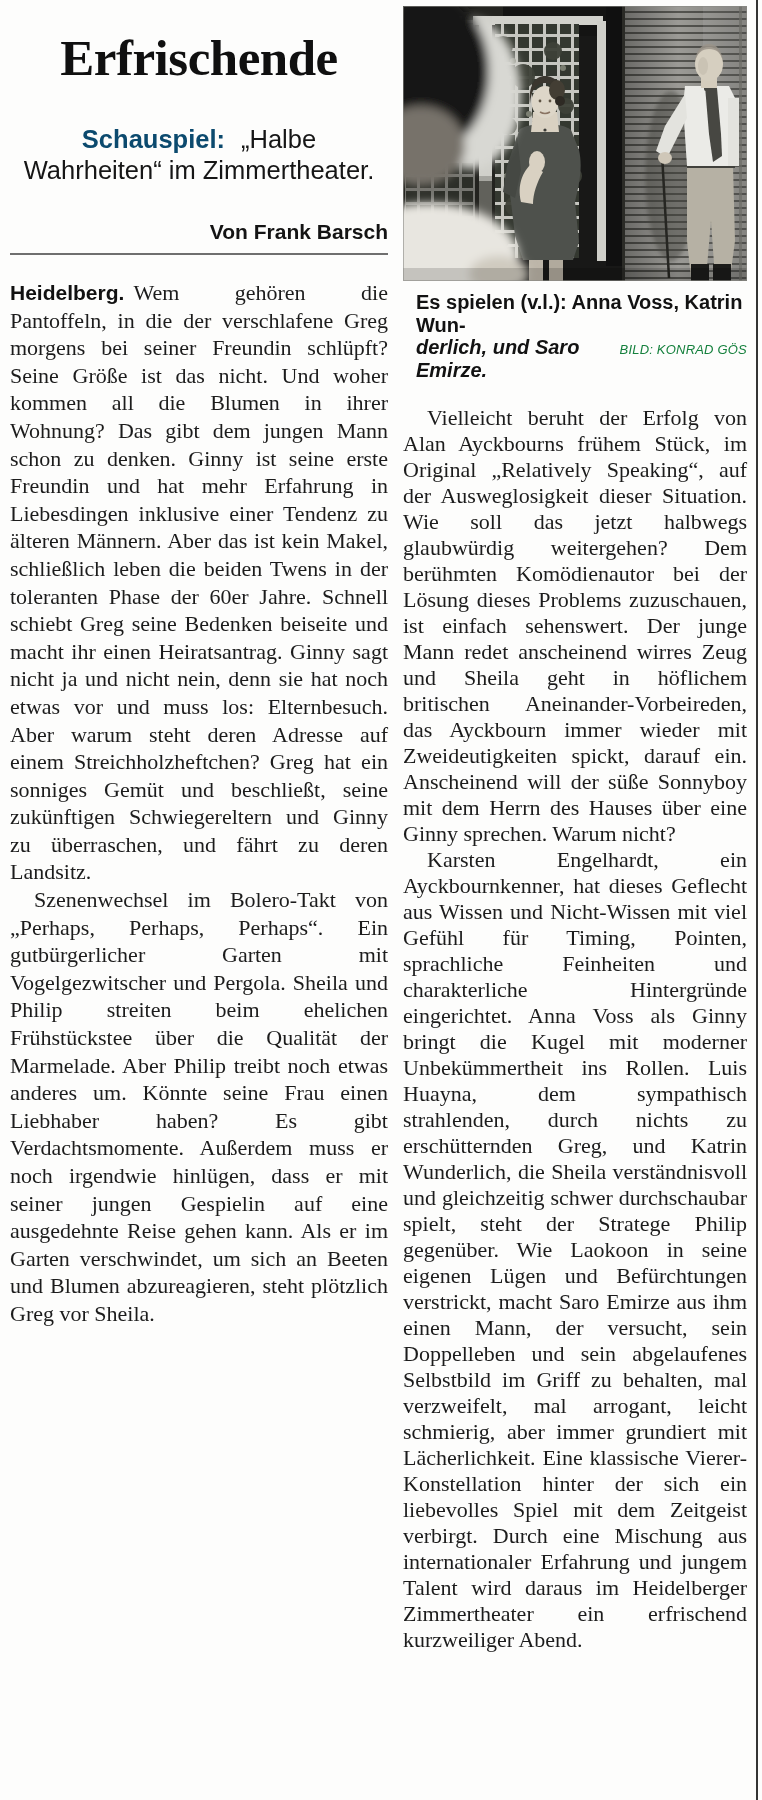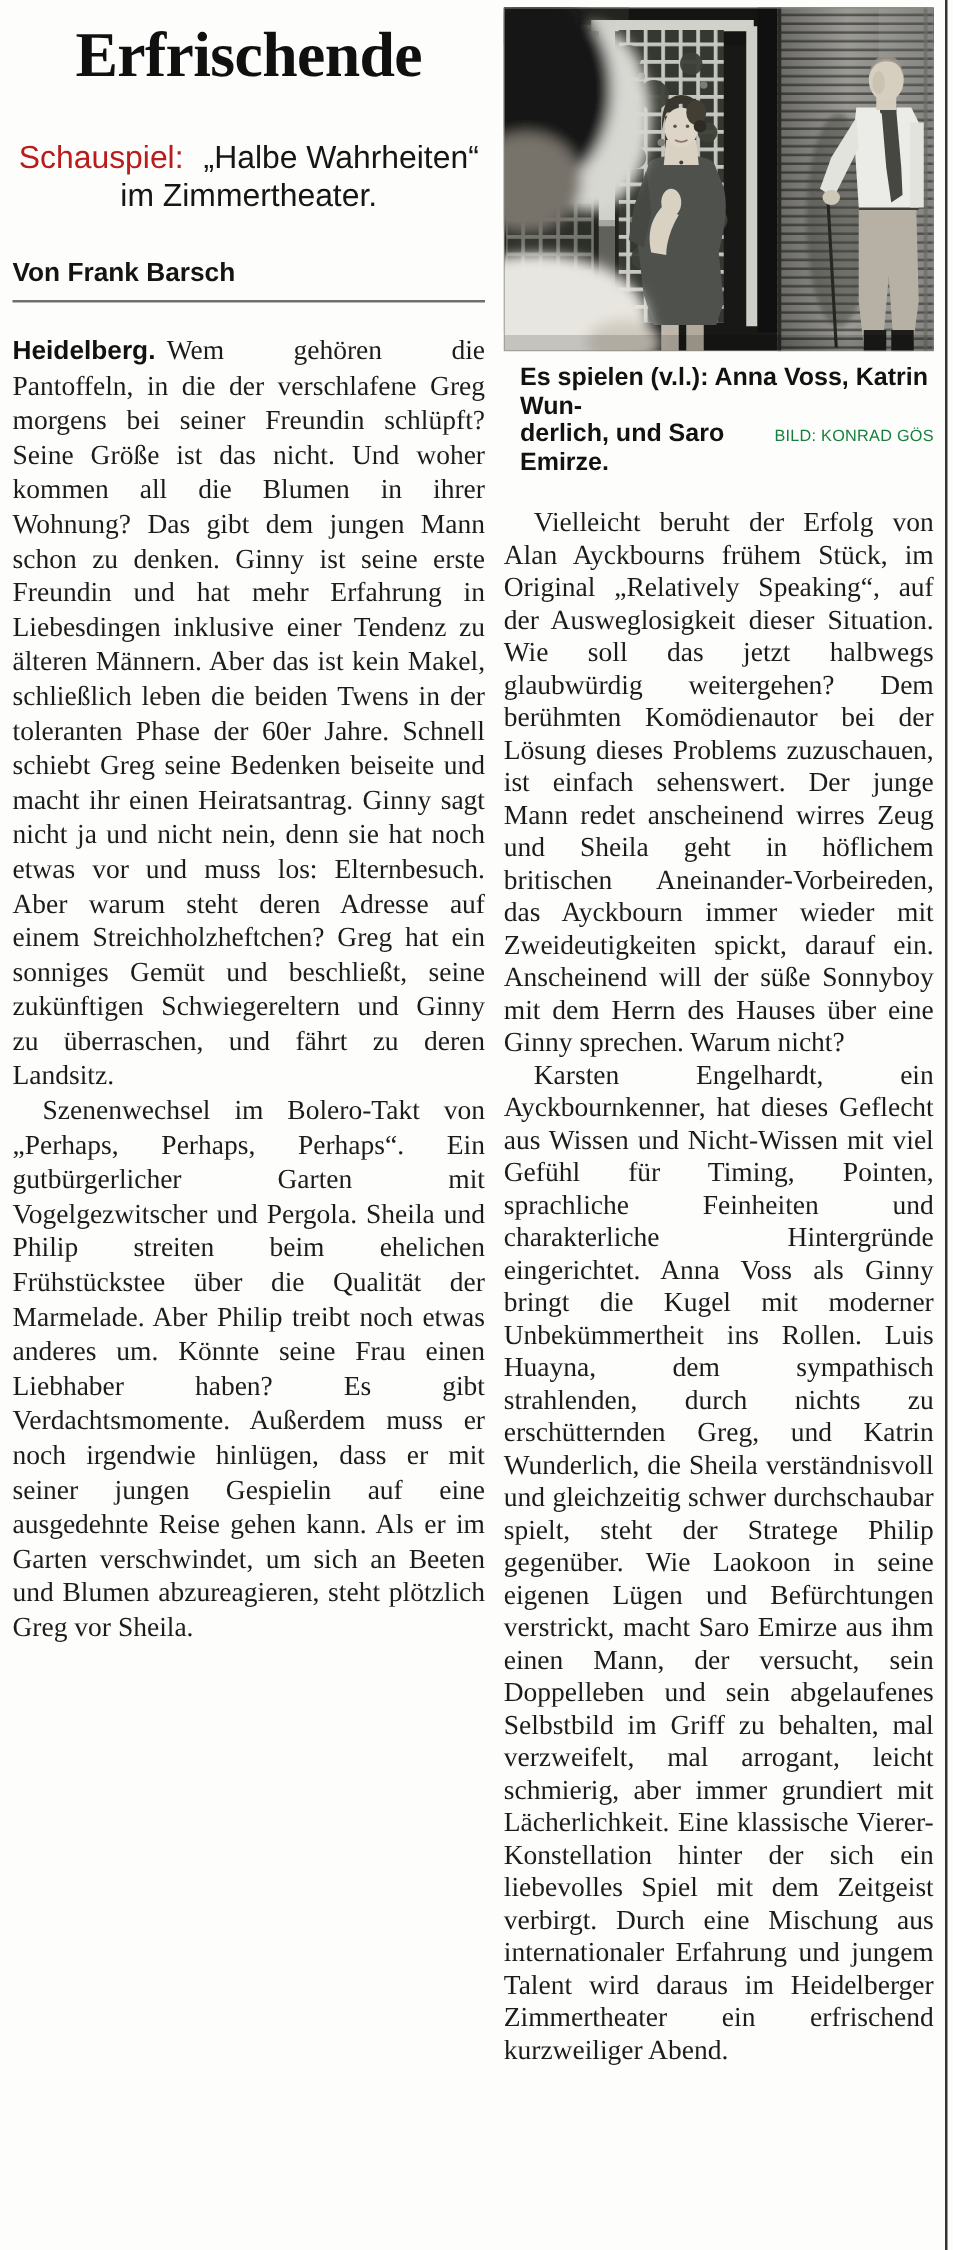--- a/index.html
+++ b/index.html
@@ -4,44 +4,44 @@
 <style>
   html,body{margin:0;padding:0;}
   body{
     width:762px;height:1800px;position:relative;overflow:hidden;
     background:#fdfdfc;color:#1b1b1b;
     font-family:"Liberation Serif",serif;
   }
   .page{position:absolute;inset:0;}
 
   
-  .col-left{position:absolute;left:10px;top:0;width:378px;}
+  .col-left{position:absolute;left:10px;top:13px;width:378px;}
   .title{margin:10px 0 0 0;text-align:center;font-family:"Liberation Serif",serif;
          font-weight:700;font-size:51px;line-height:71px;color:#101010;letter-spacing:-.5px;}
   .title span{display:block;}
   .subtitle{margin-top:30px;text-align:center;font-family:"Liberation Sans",sans-serif;
             font-size:25.5px;line-height:31px;color:#161616;}
-  .subtitle .label{font-weight:400;color:#b91c1c;margin-right:16px;}
-  .byline{margin-top:34px;text-align:left;font-family:"Liberation Sans",sans-serif;
+  .subtitle .label{font-weight:700;color:#0c4a6e;margin-right:16px;}
+  .byline{margin-top:34px;text-align:right;font-family:"Liberation Sans",sans-serif;
           font-weight:700;font-size:21px;line-height:24px;color:#141414;}
   .divider{margin-top:9px;border:none;border-top:2px solid #6f6f6f;height:0;}
   .body-text{margin-top:24px;font-size:22px;text-align:justify;
              hyphens:auto;-webkit-hyphens:auto;color:#1c1c1c;}
   .body-left{line-height:27.6px;}
   .body-text p{margin:0;}
   .body-text p.indent{text-indent:24px;}
   .lead{font-family:"Liberation Sans",sans-serif;font-weight:700;font-size:21px;
         margin-right:9px;color:#111;}
 
   
   .col-right{position:absolute;left:403px;top:6px;width:344px;}
   .photo{display:block;width:344px;height:275px;}
   .caption{margin-top:10px;font-family:"Liberation Sans",sans-serif;font-weight:700;
            font-size:20px;line-height:22.5px;color:#121212;margin-left:13px;}
-  .cap-line2{display:flex;justify-content:space-between;align-items:baseline;}
+  .cap-line2{display:flex;justify-content:space-between;align-items:baseline;font-style:italic;}
   .credit{font-weight:400;font-size:13px;color:#15803d;letter-spacing:.2px;white-space:nowrap;}
   .body-right{margin-top:24px;line-height:26px;}
 
   
   .column-rule{position:absolute;left:756px;top:0;width:2px;height:1800px;background:#343434;}
 </style>
 </head>
 <body>
 
 <div class="page">

